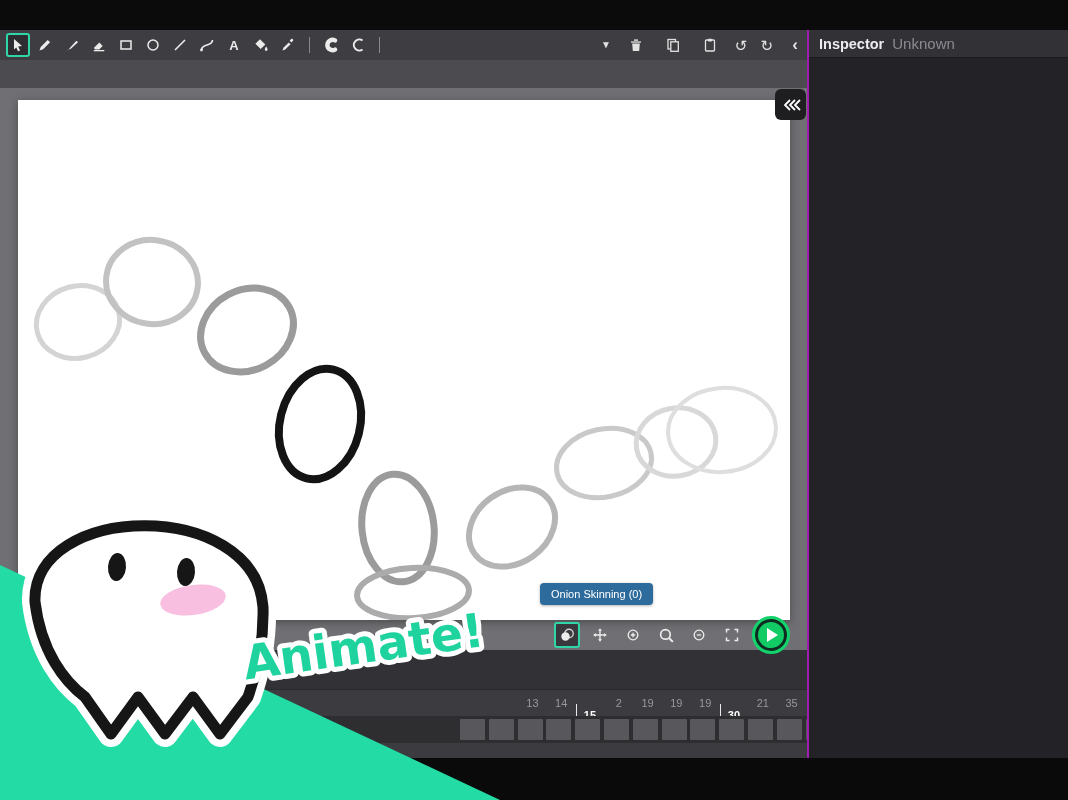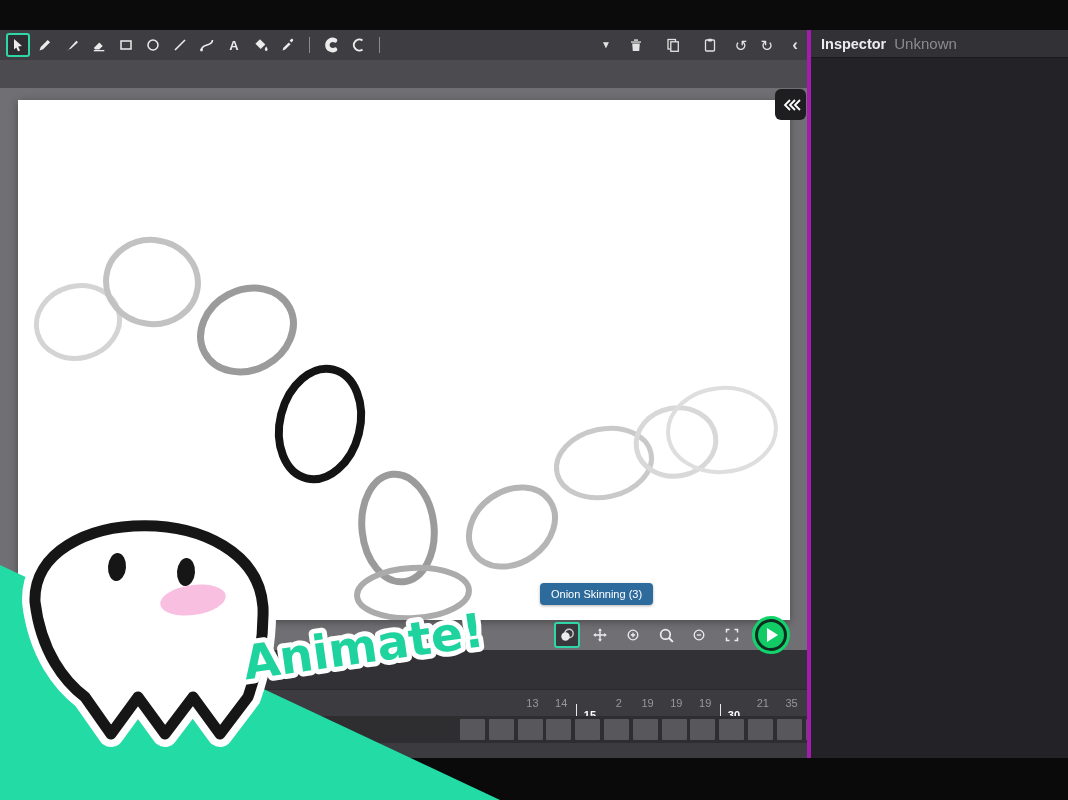--- a/index.html
+++ b/index.html
@@ -80,21 +80,21 @@
   .tl-num.key { color:#ffffff; font-weight:bold; position:relative;margin-top:24px; }
   .tl-num.key::before { content:""; position:absolute; left:0; top:-5px;
                         bottom:-5px; width:1.5px; background:#eaeaea; }
   .tl-cells { position:relative; height:27px; background:#2e2e31; }
   .tl-cell { position:absolute; top:3px; width:25px; height:21px;
              background:#58585c; border-radius:1px; }
   .tl-footer { height:15px; background:#3c3c40; }
 
   
   .inspector { position:absolute; top:30px; left:807px; width:261px; height:728px;
-               background:#232327; border-left:4px solid #a21caf; }
+               background:#232327; border-left:2px solid #a21caf; }
   .inspector-header { height:28px; background:#313136; display:flex;
                       align-items:center; gap:8px; padding-left:10px;
                       border-bottom:1px solid #1a1a1d; }
   .inspector-title { font-size:14.5px; color:#ececf0; font-weight:bold; }
   .inspector-sub { font-size:15px; color:#8b8b92; }
 
   .bottom-bar { position:absolute; top:758px; left:0; width:1068px; height:42px;
                 background:#0a0a0b; }
 
   
@@ -230,21 +230,21 @@
       </div>
 
       <div class="collapse-canvas">
         <svg width="20" height="16" viewBox="0 0 20 16">
           <path d="M9 3 L4 8 L9 13" fill="none" stroke="#ffffff" stroke-width="1.8"></path>
           <path d="M14 3 L9 8 L14 13" fill="none" stroke="#ffffff" stroke-width="1.8"></path>
           <path d="M19 3 L14 8 L19 13" fill="none" stroke="#ffffff" stroke-width="1.8"></path>
         </svg>
       </div>
 
-      <div class="tooltip">Onion Skinning (3)</div>
+      <div class="tooltip">Onion Skinning (0)</div>
 
       <div class="view-toolbar">
         <div class="vt-btn onion">
           <svg width="16" height="16" viewBox="0 0 16 16">
             <circle cx="10" cy="6.5" r="4.2" fill="none" stroke="#cfcfcf" stroke-width="1.4"></circle>
             <circle cx="6.5" cy="9.5" r="4.2" fill="#ececec"></circle>
           </svg>
         </div>
         <div class="vt-btn">
           <svg width="16" height="16" viewBox="0 0 16 16">

